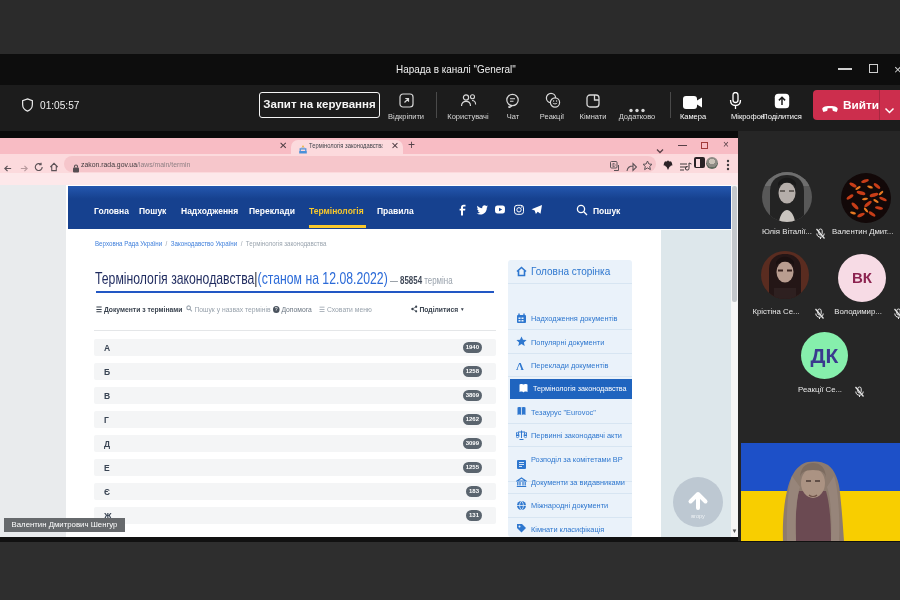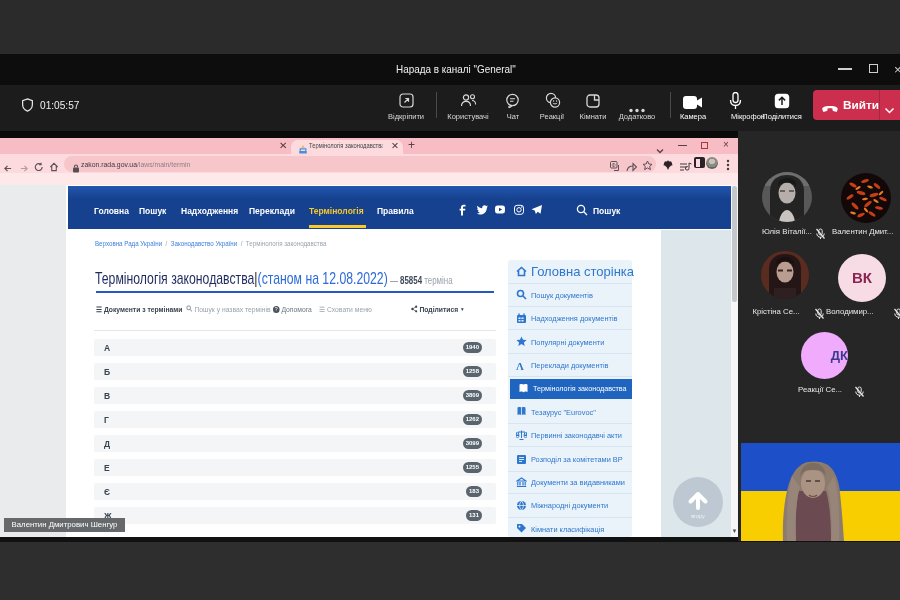--- a/index.html
+++ b/index.html
@@ -20,20 +20,21 @@
   <div class="abs" style="left:894px;top:62px;color:#cfcfcf;font-size:13px;">×</div>
 
   <div class="abs" style="left:0;top:85px;width:900px;height:46px;background:#1c1c1c;"></div>
   <div class="abs" id="shield" style="left:21px;top:98px;width:13px;height:14px;">
     <svg width="13" height="14" viewBox="0 0 16 17">
         <path d="M8 1 L14 3.2 V8 C14 12.2 11.4 14.8 8 16 C4.6 14.8 2 12.2 2 8 V3.2 Z" fill="none" stroke="#e8e8e8" stroke-width="1.5"></path>
       </svg>
   </div>
   <div class="abs" style="left:40px;top:99px;color:#f0f0f0;font-size:11px;transform:scaleX(0.92);transform-origin:0 0;">01:05:57</div>
 
+  <div class="abs" style="left:259px;top:92px;width:121px;height:26px;border:1.6px solid #f5f5f5;border-radius:3px;color:#f5f5f5;font-size:11.5px;font-weight:bold;text-align:center;line-height:23px;">Запит на керування</div>
 
   <div class="abs" style="left:436px;top:92px;width:1px;height:26px;background:#4a4a4a;"></div>
   <div class="abs" style="left:670px;top:92px;width:1px;height:26px;background:#4a4a4a;"></div>
 
   <div class="abs tblabel" style="left:376px;top:112px;width:60px;text-align:center;color:#d8d8d8;font-size:7.5px;">Відкріпити</div>
   <div class="abs tblabel" style="left:438px;top:112px;width:60px;text-align:center;color:#d8d8d8;font-size:7.5px;">Користувачі</div>
   <div class="abs tblabel" style="left:483px;top:112px;width:60px;text-align:center;color:#d8d8d8;font-size:7.5px;">Чат</div>
   <div class="abs tblabel" style="left:522px;top:112px;width:60px;text-align:center;color:#d8d8d8;font-size:7.5px;">Реакції</div>
   <div class="abs tblabel" style="left:563px;top:112px;width:60px;text-align:center;color:#d8d8d8;font-size:7.5px;">Кімнати</div>
   <div class="abs tblabel" style="left:607px;top:112px;width:60px;text-align:center;color:#d8d8d8;font-size:7.5px;">Додатково</div>
@@ -251,27 +252,23 @@
           </div>
           <div class="abs" style="left:94px;top:322px;width:402px;height:17px;background:#f4f5f6;border-radius:2px;">
             <div style="position:absolute;left:10px;top:4px;font-size:8.5px;font-weight:bold;color:#3a4554;">Ж</div>
             <div style="position:absolute;right:14px;top:3.2px;min-width:14px;padding:0 3px;height:10.5px;background:#5a646e;border-radius:6px;color:#fff;font-size:6px;font-weight:bold;text-align:center;line-height:10.5px;">131</div>
           </div>
         </div>
 
       <div class="abs" style="left:661px;top:45px;width:70px;height:307px;background:#dde7eb;"></div>
 
       <div class="abs" id="sidemenu" style="left:508px;top:75px;width:124px;height:277px;background:#eaf2fa;border-radius:3px;">
-          <div style="position:absolute;left:0;top:0.3000000000000007px;width:124px;height:23.4px;border-bottom:1px solid #d7e5f2;color:#2e77cf;font-size:13px;line-height:23.4px;white-space:nowrap;"><svg width="11" height="11" viewBox="0 0 11 11" style="position:absolute;left:8px;top:50%;margin-top:-5.5px;">
+          <div style="position:absolute;left:0;top:0.3000000000000007px;width:124px;height:23.4px;border-bottom:1px solid #d7e5f2;color:#2e77cf;font-size:10px;line-height:23.4px;white-space:nowrap;"><svg width="11" height="11" viewBox="0 0 11 11" style="position:absolute;left:8px;top:50%;margin-top:-5.5px;">
               <path d="M1 5.5 L5.5 1.5 L10 5.5 M2.5 4.8 V9.5 H8.5 V4.8" fill="none" stroke="#2e77cf" stroke-width="1.6"></path>
             </svg><span style="margin-left:23px;">Головна сторінка</span></div>
-          <div style="position:absolute;left:0;top:23.7px;width:124px;height:23.4px;border-bottom:1px solid #d7e5f2;color:#2e77cf;font-size:7.4px;line-height:23.4px;white-space:nowrap;"><svg width="11" height="11" viewBox="0 0 11 11" style="position:absolute;left:8px;top:50%;margin-top:-5.5px;">
-              <circle cx="4.5" cy="4.5" r="3" fill="none" stroke="#2e77cf" stroke-width="1.6"></circle>
-              <path d="M7 7 L10 10" stroke="#2e77cf" stroke-width="1.6"></path>
-            </svg><span style="margin-left:23px;">Пошук документів</span></div>
           <div style="position:absolute;left:0;top:70.49999999999999px;width:124px;height:23.4px;border-bottom:1px solid #d7e5f2;color:#2e77cf;font-size:7.4px;line-height:23.4px;white-space:nowrap;"><svg width="11" height="11" viewBox="0 0 11 11" style="position:absolute;left:8px;top:50%;margin-top:-5.5px;">
               <path d="M5.5 0.5 L7 3.8 L10.6 4.1 L7.9 6.5 L8.7 10 L5.5 8.1 L2.3 10 L3.1 6.5 L0.4 4.1 L4 3.8 Z" fill="#2e77cf"></path>
             </svg><span style="margin-left:23px;">Популярні документи</span></div>
           <div style="position:absolute;left:0;top:47.099999999999994px;width:124px;height:23.4px;border-bottom:1px solid #d7e5f2;color:#2e77cf;font-size:7.4px;line-height:23.4px;white-space:nowrap;"><svg width="11" height="11" viewBox="0 0 11 11" style="position:absolute;left:8px;top:50%;margin-top:-5.5px;">
               <rect x="1" y="2" width="9" height="8" rx="1" fill="#2e77cf"></rect>
               <rect x="2.5" y="4.5" width="2" height="1.5" fill="#eaf2fa"></rect>
               <rect x="5.5" y="4.5" width="2" height="1.5" fill="#eaf2fa"></rect>
               <rect x="2.5" y="7" width="2" height="1.5" fill="#eaf2fa"></rect>
               <rect x="5.5" y="7" width="2" height="1.5" fill="#eaf2fa"></rect>
               <path d="M3 0.5 V2.5 M8 0.5 V2.5" stroke="#2e77cf" stroke-width="1.4"></path>
@@ -285,21 +282,21 @@
             </svg><span style="margin-left:23px;">Термінологія законодавства</span></div>
           <div style="position:absolute;left:0;top:140.7px;width:124px;height:23.4px;border-bottom:1px solid #d7e5f2;color:#2e77cf;font-size:7.4px;line-height:23.4px;white-space:nowrap;"><svg width="11" height="11" viewBox="0 0 11 11" style="position:absolute;left:8px;top:50%;margin-top:-5.5px;">
               <path d="M1.5 1.5 C3.5 0.8 4.8 0.9 5.5 1.7 C6.2 0.9 7.5 0.8 9.5 1.5 V9 C7.5 8.4 6.2 8.5 5.5 9.2 C4.8 8.5 3.5 8.4 1.5 9 Z" fill="#2e77cf"></path>
               <path d="M5.5 1.7 V9.2" stroke="#fff" stroke-width="0.7"></path>
             </svg><span style="margin-left:23px;">Тезаурус "Eurovoc"</span></div>
           <div style="position:absolute;left:0;top:164.1px;width:124px;height:23.4px;border-bottom:1px solid #d7e5f2;color:#2e77cf;font-size:7.4px;line-height:23.4px;white-space:nowrap;"><svg width="11" height="11" viewBox="0 0 11 11" style="position:absolute;left:8px;top:50%;margin-top:-5.5px;">
               <path d="M5.5 0.5 V8 M2 2 H9 M1 2 L0 5.5 H3 L2 2 M9 2 L8 5.5 H11 L10 2 M3.5 9.5 H7.5" fill="none" stroke="#2e77cf" stroke-width="1"></path>
               <circle cx="1.5" cy="6.2" r="1.4" fill="none" stroke="#2e77cf" stroke-width="0.8"></circle>
               <circle cx="9.5" cy="6.2" r="1.4" fill="none" stroke="#2e77cf" stroke-width="0.8"></circle>
             </svg><span style="margin-left:23px;">Первинні законодавчі акти</span></div>
-          <div style="position:absolute;left:0;top:187.5px;width:124px;height:24px;border-bottom:1px solid #d7e5f2;color:#2e77cf;font-size:7.4px;line-height:23.4px;white-space:nowrap;"><svg width="11" height="11" viewBox="0 0 11 11" style="position:absolute;left:8px;top:50%;margin-top:-5.5px;">
+          <div style="position:absolute;left:0;top:187.5px;width:124px;height:34px;border-bottom:1px solid #d7e5f2;color:#2e77cf;font-size:7.4px;line-height:23.4px;white-space:nowrap;"><svg width="11" height="11" viewBox="0 0 11 11" style="position:absolute;left:8px;top:50%;margin-top:-5.5px;">
               <rect x="1" y="1" width="9" height="9" rx="1" fill="#2e77cf"></rect>
               <path d="M3 3.5 H8 M3 5.5 H8 M3 7.5 H6" stroke="#eaf2fa" stroke-width="0.9"></path>
             </svg><span style="margin-left:23px;">Розподіл за комітетами ВР</span></div>
           <div style="position:absolute;left:0;top:210.9px;width:124px;height:23.4px;border-bottom:1px solid #d7e5f2;color:#2e77cf;font-size:7.4px;line-height:23.4px;white-space:nowrap;"><svg width="11" height="11" viewBox="0 0 11 11" style="position:absolute;left:8px;top:50%;margin-top:-5.5px;">
               <path d="M1 4 L5.5 1 L10 4 Z M1.8 5 V8.5 M4 5 V8.5 M7 5 V8.5 M9.2 5 V8.5 M0.8 9.5 H10.2" fill="none" stroke="#2e77cf" stroke-width="1.2"></path>
             </svg><span style="margin-left:23px;">Документи за видавниками</span></div>
           <div style="position:absolute;left:0;top:234.3px;width:124px;height:23.4px;border-bottom:1px solid #d7e5f2;color:#2e77cf;font-size:7.4px;line-height:23.4px;white-space:nowrap;"><svg width="11" height="11" viewBox="0 0 11 11" style="position:absolute;left:8px;top:50%;margin-top:-5.5px;">
               <circle cx="5.5" cy="5.5" r="4.5" fill="#2e77cf"></circle>
               <path d="M1 5.5 H10 M5.5 1 C3 3.5 3 7.5 5.5 10 M5.5 1 C8 3.5 8 7.5 5.5 10" fill="none" stroke="#eaf2fa" stroke-width="0.8"></path>
             </svg><span style="margin-left:23px;">Міжнародні документи</span></div>
@@ -382,28 +379,28 @@
         <rect x="13" y="37" width="22" height="11" fill="#2e2020"></rect>
       </svg>
   </div>
   <div class="abs" style="left:838px;top:254px;width:48px;height:48px;border-radius:50%;background:#f7dbe5;color:#8c2350;font-size:15px;font-weight:bold;text-align:center;line-height:48px;">ВК</div>
   <div class="abs" style="left:740px;top:307px;width:72px;color:#e8e8e8;font-size:7.8px;text-align:center;white-space:nowrap;">Крістіна Се...</div>
   <div class="abs micico" style="left:814px;top:306px;"><svg width="11" height="12" viewBox="0 0 11 12">
         <rect x="3.8" y="1" width="3.4" height="6" rx="1.7" fill="none" stroke="#e8e8e8" stroke-width="1"></rect>
         <path d="M1.8 5.5 C1.8 8 3.5 9.2 5.5 9.2 C7.5 9.2 9.2 8 9.2 5.5 M5.5 9.2 V11" fill="none" stroke="#e8e8e8" stroke-width="1"></path>
         <path d="M1.5 1 L9.5 10.5" stroke="#e8e8e8" stroke-width="1.2"></path>
       </svg></div>
-  <div class="abs" style="left:826px;top:307px;width:64px;color:#e8e8e8;font-size:7.8px;text-align:left;white-space:nowrap;">Володимир...</div>
+  <div class="abs" style="left:826px;top:307px;width:64px;color:#e8e8e8;font-size:7.8px;text-align:center;white-space:nowrap;">Володимир...</div>
   <div class="abs micico" style="left:893px;top:306px;"><svg width="11" height="12" viewBox="0 0 11 12">
         <rect x="3.8" y="1" width="3.4" height="6" rx="1.7" fill="none" stroke="#e8e8e8" stroke-width="1"></rect>
         <path d="M1.8 5.5 C1.8 8 3.5 9.2 5.5 9.2 C7.5 9.2 9.2 8 9.2 5.5 M5.5 9.2 V11" fill="none" stroke="#e8e8e8" stroke-width="1"></path>
         <path d="M1.5 1 L9.5 10.5" stroke="#e8e8e8" stroke-width="1.2"></path>
       </svg></div>
 
-  <div class="abs" style="left:801px;top:332px;width:47px;height:47px;border-radius:50%;background:#f0abfc;color:#3a3a8e;font-size:13px;font-weight:bold;text-align:right;line-height:47px;">ДК</div>
+  <div class="abs" style="left:801px;top:332px;width:47px;height:47px;border-radius:50%;background:#86efac;color:#3a3a8e;font-size:21px;font-weight:bold;text-align:center;line-height:47px;">ДК</div>
   <div class="abs" style="left:786px;top:385px;width:68px;color:#e8e8e8;font-size:7.8px;text-align:center;white-space:nowrap;">Реакції Се...</div>
   <div class="abs micico" style="left:854px;top:384px;"><svg width="11" height="12" viewBox="0 0 11 12">
         <rect x="3.8" y="1" width="3.4" height="6" rx="1.7" fill="none" stroke="#e8e8e8" stroke-width="1"></rect>
         <path d="M1.8 5.5 C1.8 8 3.5 9.2 5.5 9.2 C7.5 9.2 9.2 8 9.2 5.5 M5.5 9.2 V11" fill="none" stroke="#e8e8e8" stroke-width="1"></path>
         <path d="M1.5 1 L9.5 10.5" stroke="#e8e8e8" stroke-width="1.2"></path>
       </svg></div>
 
   <div class="abs" style="left:741px;top:443px;width:159px;height:98px;overflow:hidden;">
     <div class="abs" style="left:0;top:0;width:159px;height:48px;background:#1d50c8;"></div>
     <div class="abs" style="left:0;top:48px;width:159px;height:50px;background:#f8ce00;"></div>

